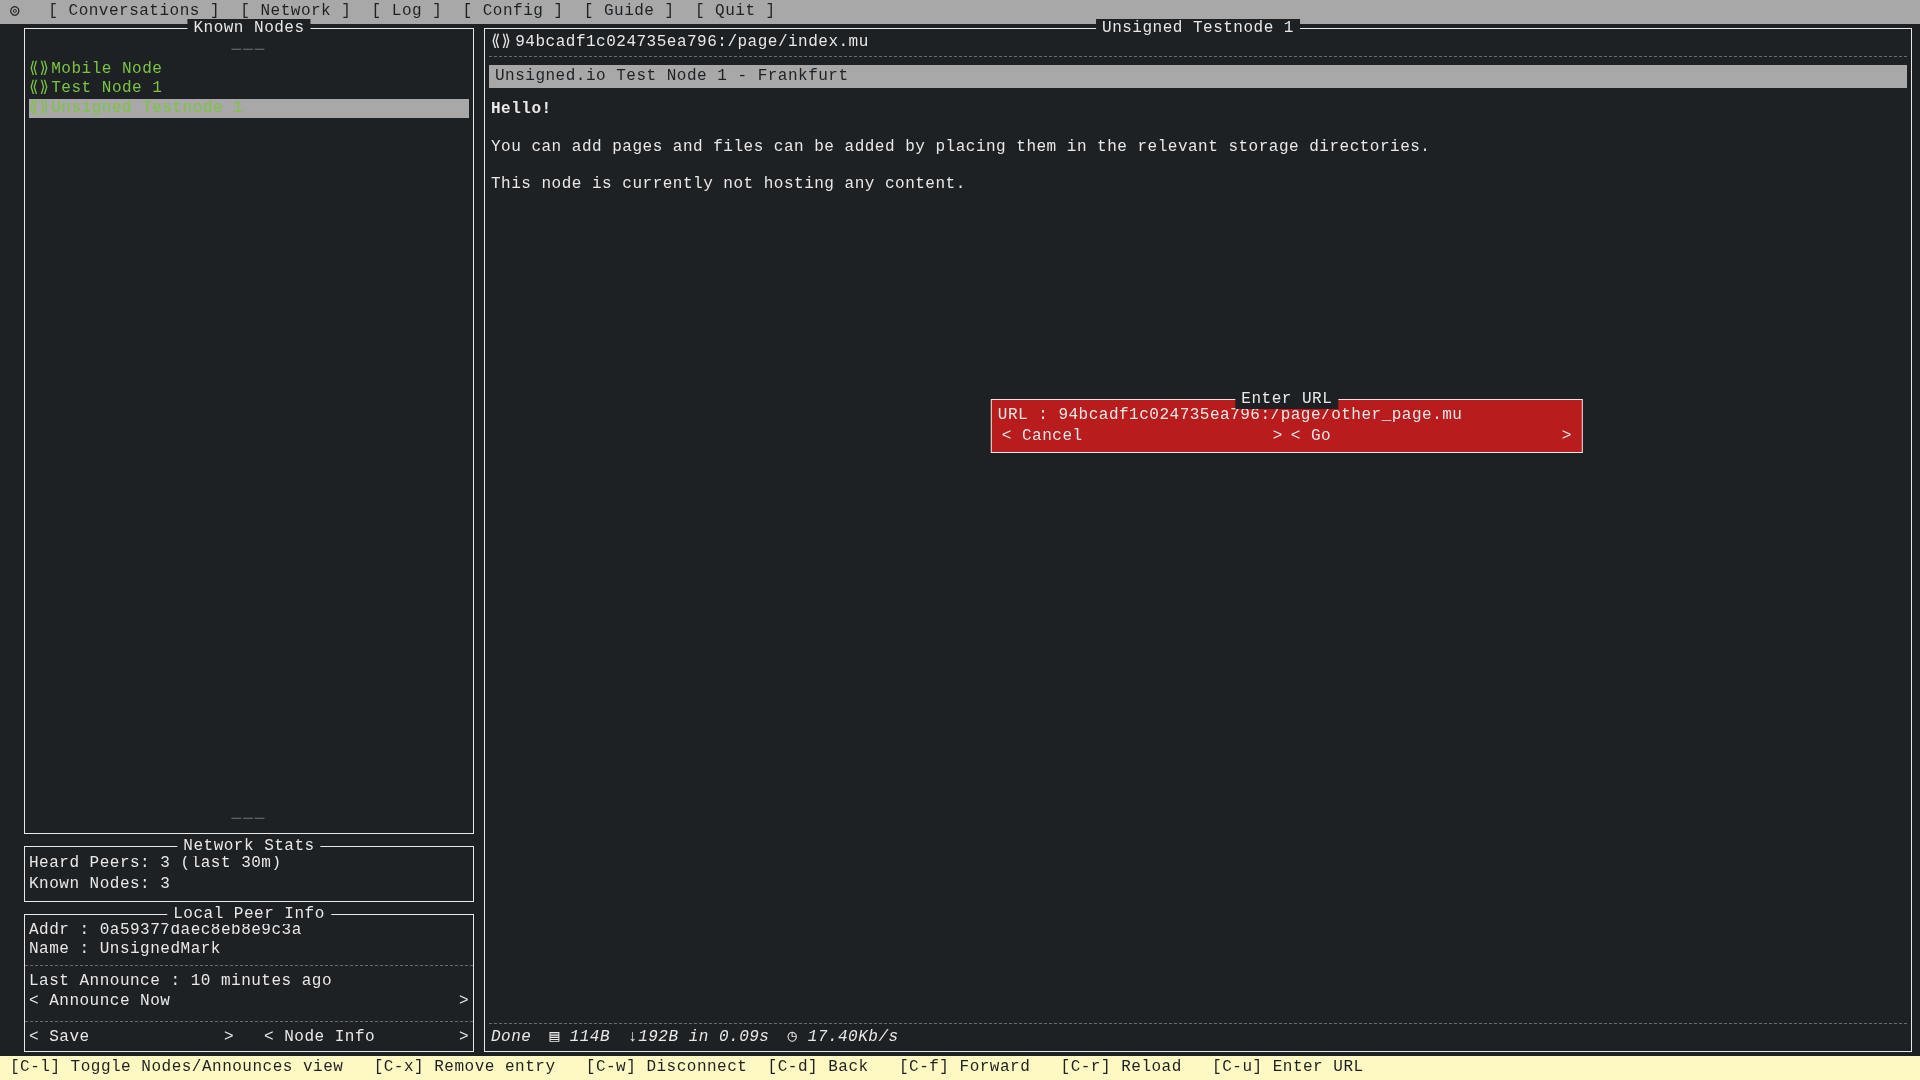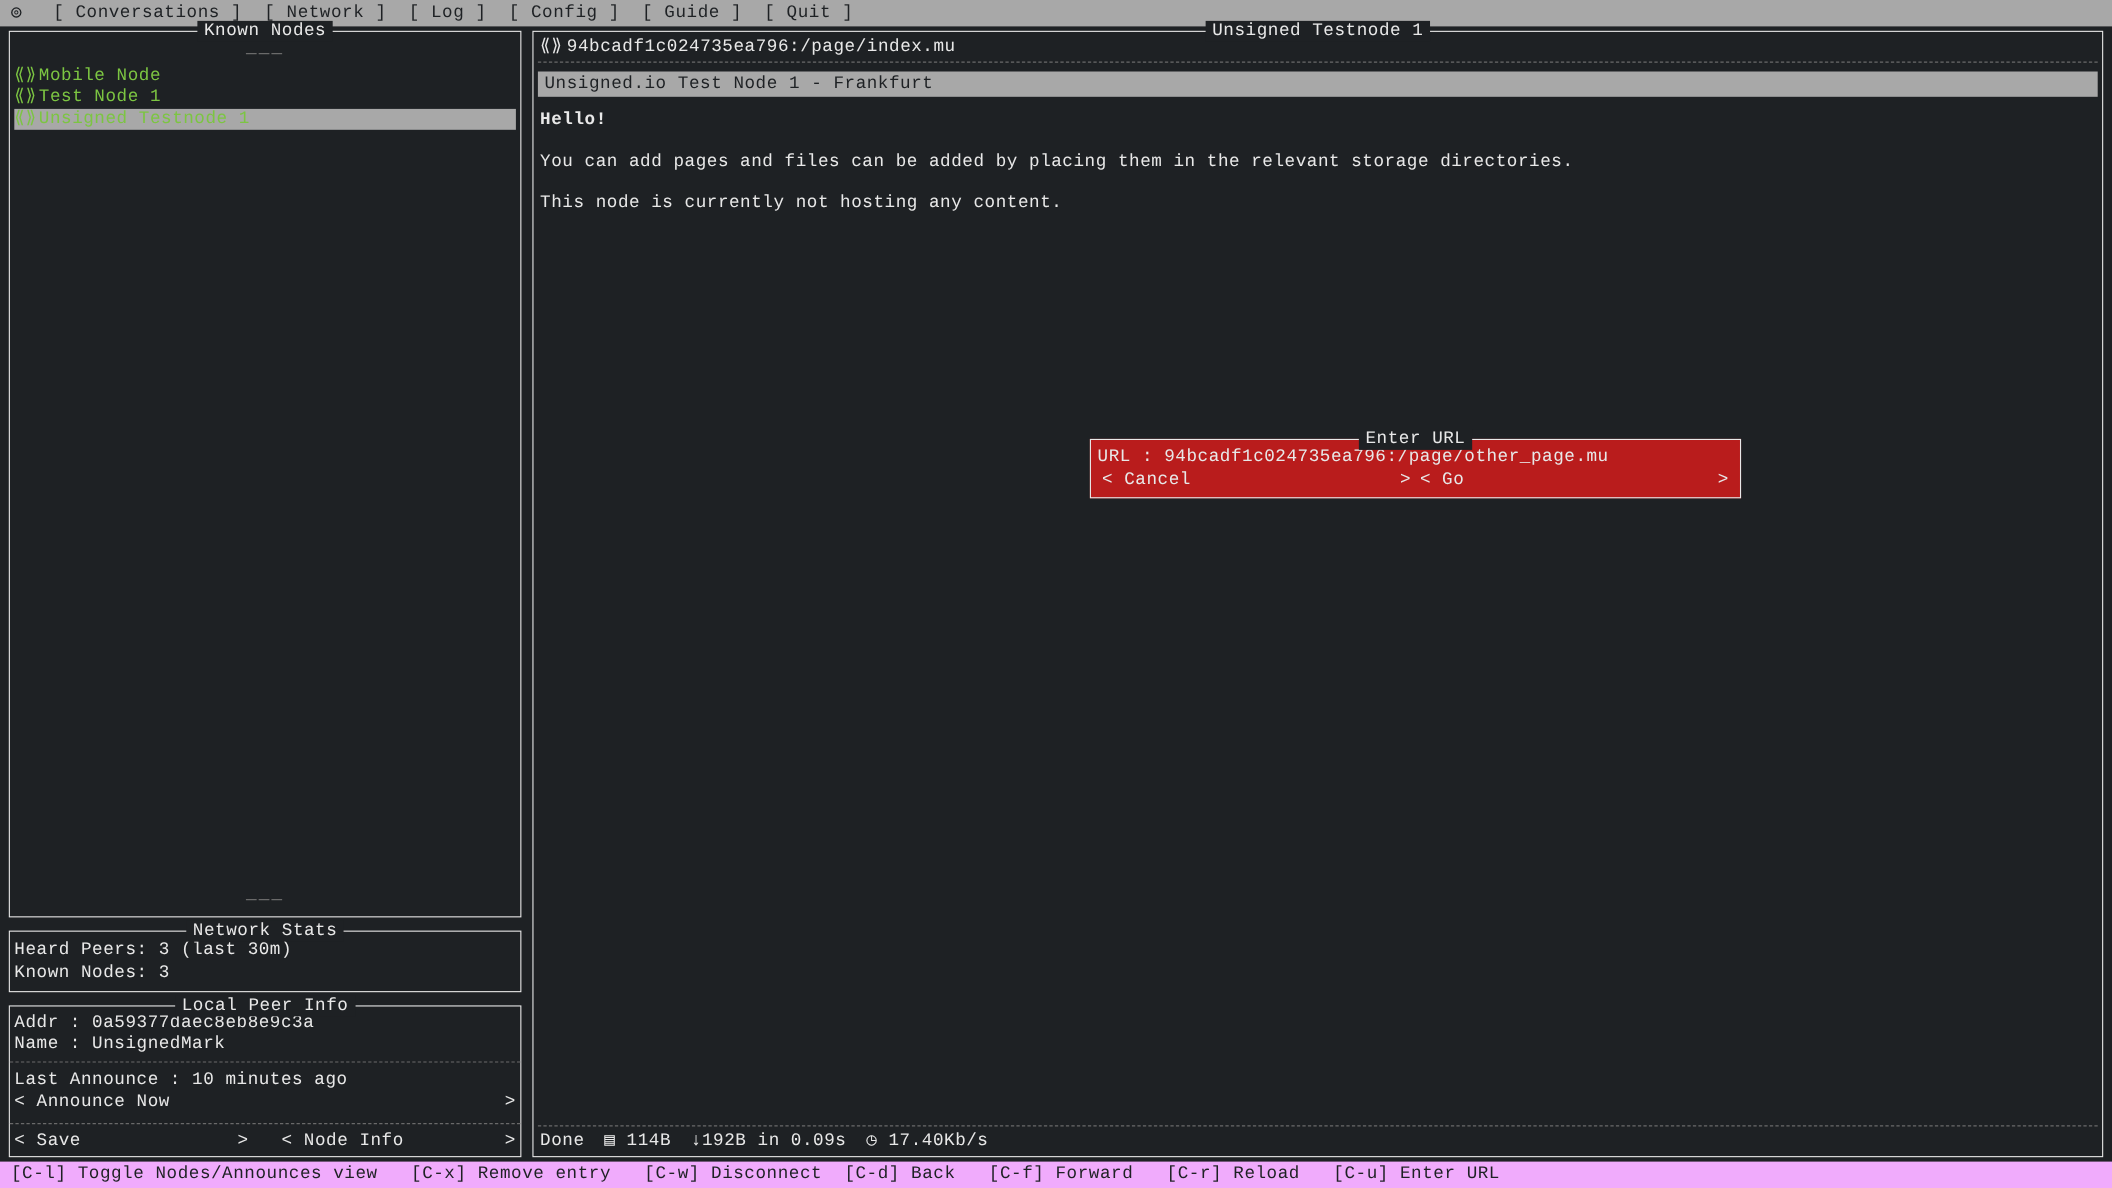--- a/index.html
+++ b/index.html
@@ -39,20 +39,21 @@
 }
 .right-col {
   flex: 1;
   display: flex;
   flex-direction: column;
 }
 .panel {
   border: 1px solid #e8e8e8;
   position: relative;
   padding: 8px 4px 4px 4px;
+  margin-left: 16px;
 }
 .panel-title {
   position: absolute;
   top: -10px;
   left: 50%;
   transform: translateX(-50%);
   background: #1e2124;
   padding: 0 6px;
 }
 .known-nodes {
@@ -107,21 +108,21 @@
 .content-divider { border: none; border-top: 1px dashed #6a6a6a; margin: 0 4px; }
 .page-header {
   background: #a8a8a8;
   color: #1e2124;
   padding: 2px 6px;
   margin: 8px 4px;
 }
 .page-body { padding: 4px 6px; }
 .page-body .hello { font-weight: bold; margin-bottom: 18px; }
 .page-body p { margin-bottom: 18px; }
-.status-line { padding: 4px 6px; display: flex; gap: 18px; align-items: flex-start; }
+.status-line { padding: 4px 6px; display: flex; gap: 18px; align-items: flex-start; font-style: italic; }
 .dialog {
   position: absolute;
   left: 50%;
   top: 370px;
   transform: translateX(-35%);
   border: 1px solid #e8e8e8;
   background: #b91c1c;
   width: 592px;
   padding: 6px 6px;
 }
@@ -130,21 +131,21 @@
   top: -10px;
   left: 50%;
   transform: translateX(-50%);
   background: #1e2124;
   padding: 0 6px;
 }
 .dialog-row { white-space: pre; }
 .dialog-btns { display: flex; margin-top: 2px; }
 .dialog-btns .tui-btn { flex: 1; display: flex; justify-content: space-between; padding: 0 4px; }
 .bottom-bar {
-  background: #f0abfc;
+  background: #fef9c3;
   color: #1e2124;
   padding: 2px 10px;
   height: 24px;
   display: flex;
   align-items: center;
 }
 .bottom-bar .kb { white-space: pre; }
 .known-nodes-inner { display: flex; flex-direction: column; height: 100%; }
 </style>
 </head>

